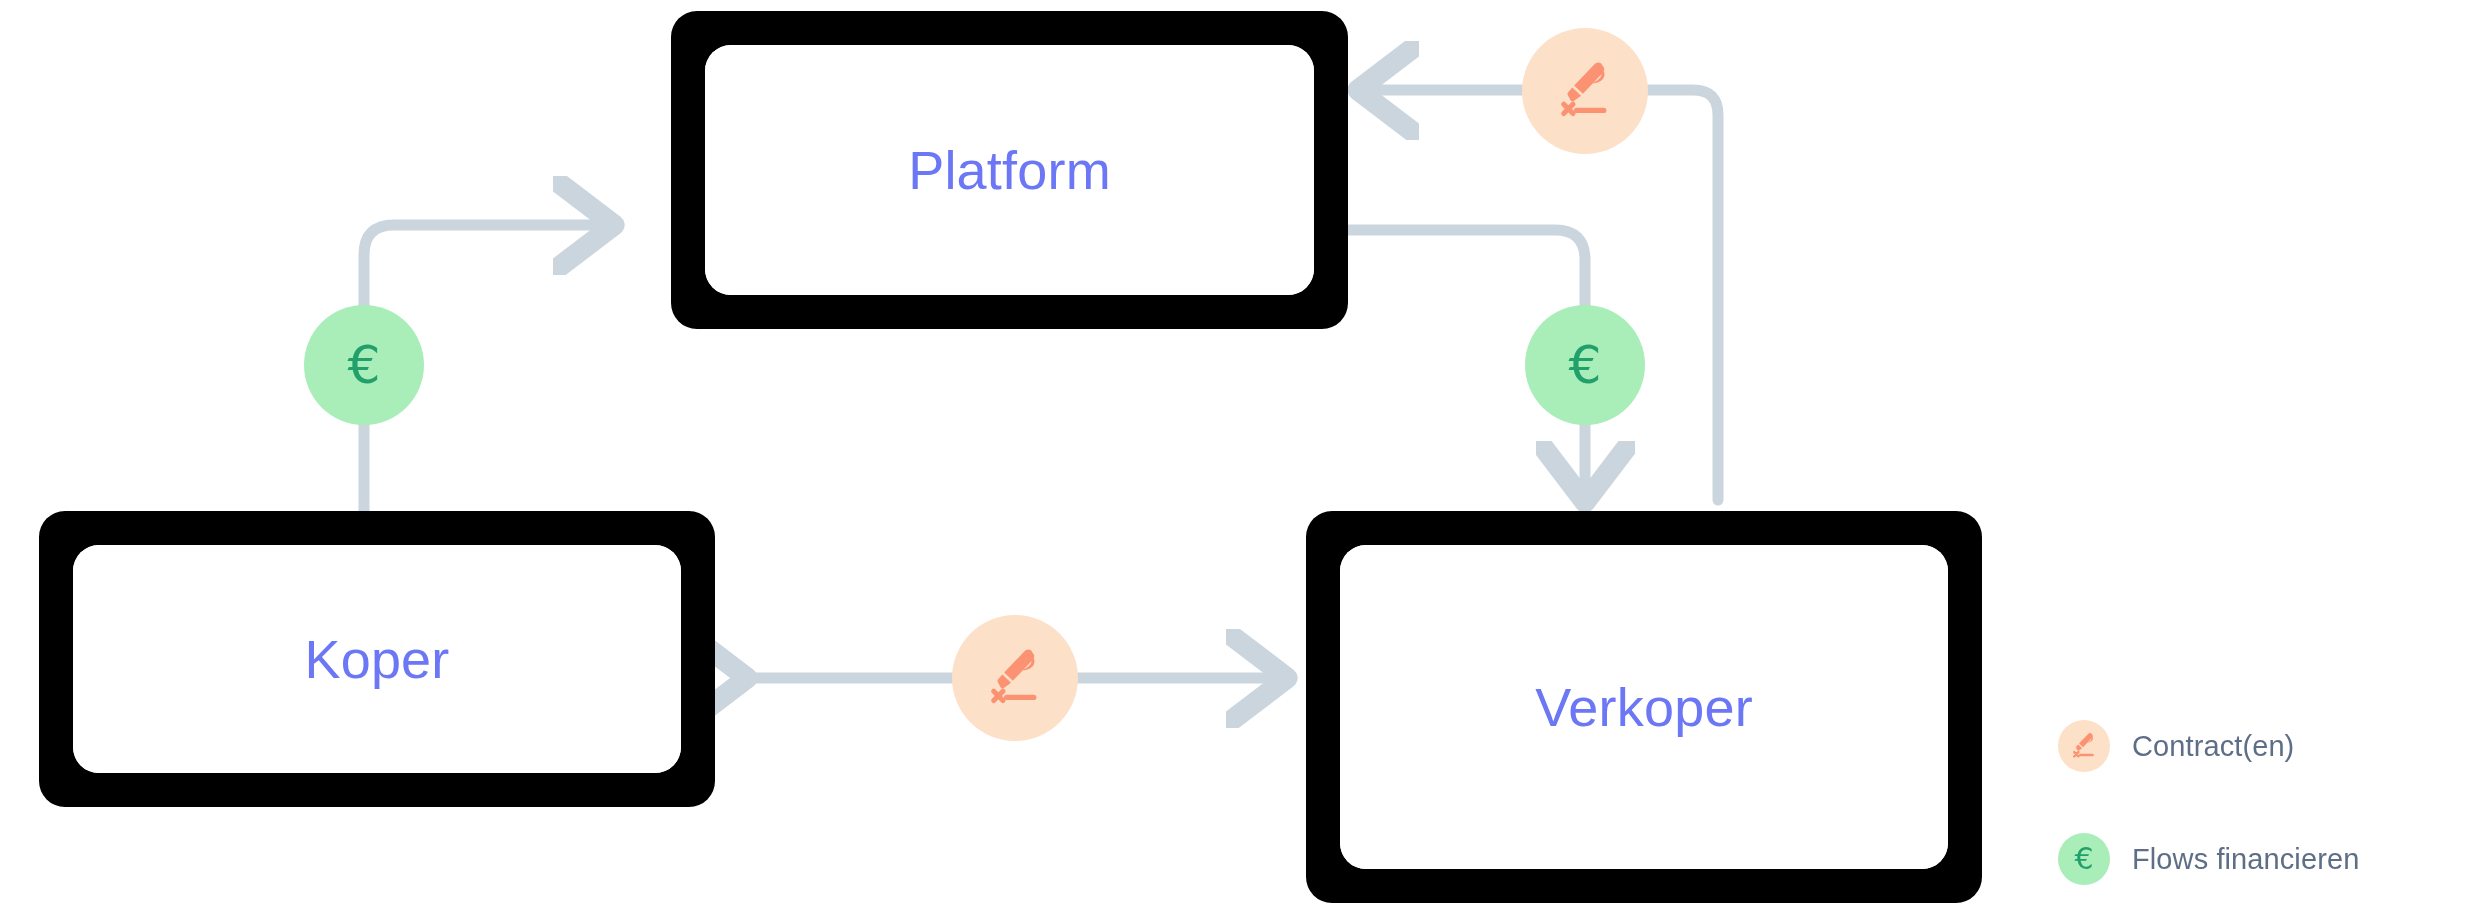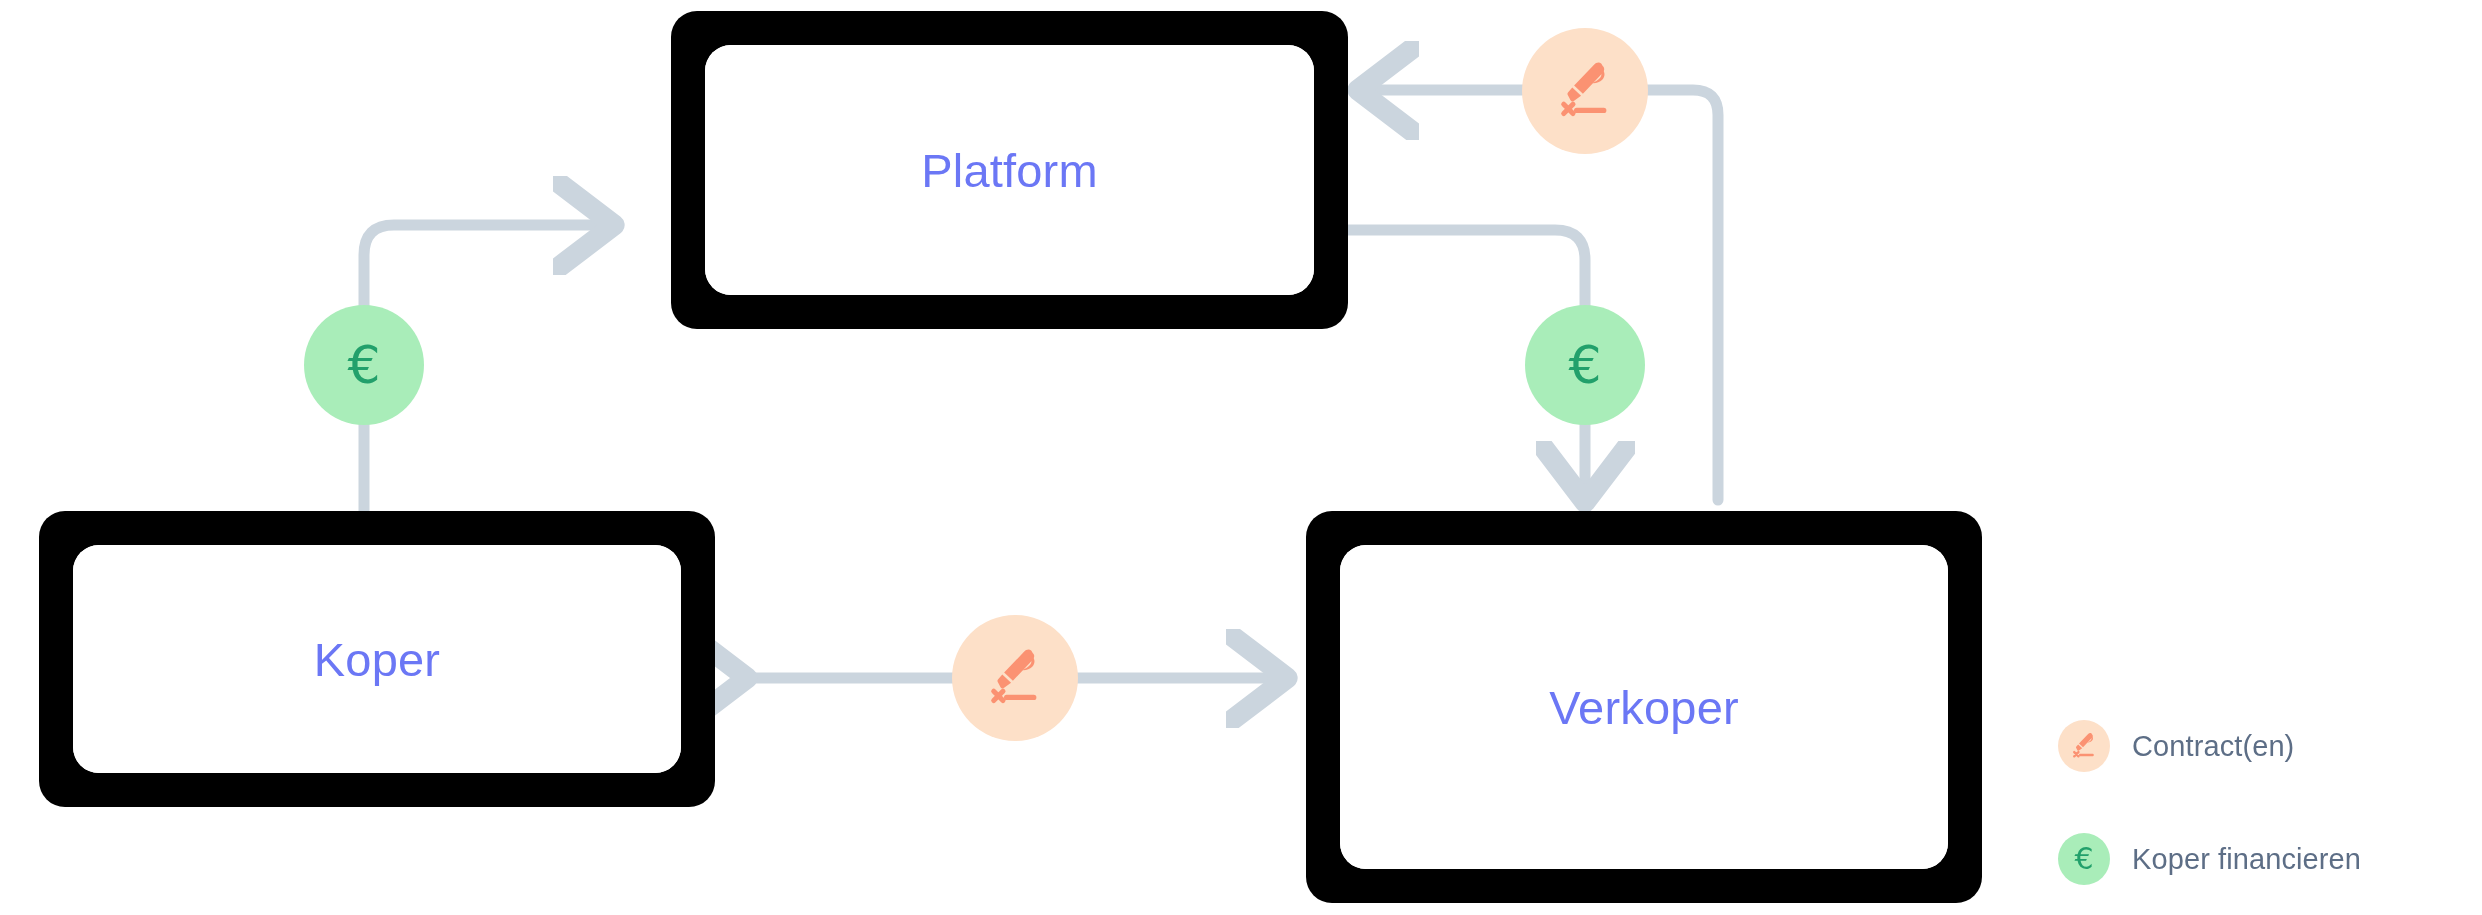--- a/index.html
+++ b/index.html
@@ -7,21 +7,21 @@
   body{width:2482px;height:915px;font-family:"Liberation Sans",sans-serif;}
   #stage{position:relative;width:2482px;height:915px;overflow:hidden;background:#fff;}
 
   
   .node{position:absolute;background:#ffffff;border-radius:26px;
         box-shadow:34px 34px 0 0 #000000, -34px -34px 0 0 #000000,
                    34px -34px 0 0 #000000, -34px 34px 0 0 #000000;
         z-index:3;}
   .node-inner{position:absolute;inset:0;background:#ffffff;border-radius:26px;
         display:flex;align-items:center;justify-content:center;z-index:4;}
-  .node-label{font-size:47px;font-weight:400;color:#6B77F5;letter-spacing:.2px;
+  .node-label{font-size:54px;font-weight:400;color:#6B77F5;letter-spacing:.2px;
         font-family:"Liberation Sans",sans-serif;line-height:1;white-space:nowrap;}
 
   
   #edges{position:absolute;left:0;top:0;width:2482px;height:915px;z-index:2;}
 
   
   .badge{position:absolute;border-radius:50%;display:flex;align-items:center;
          justify-content:center;z-index:6;}
   .badge.contract{background:#FDE0C8;}
   .badge.euro{background:#A9EDB9;}
@@ -135,18 +135,18 @@
           <path d="M13.6 43.4 l8.0 8.0 M21.6 43.4 l-8.0 8.0" stroke="#FB9272" stroke-width="4.4" stroke-linecap="round"></path>
         </svg>
       </span>
       <span class="legend-text">Contract(en)</span>
     </div>
 
     <div class="legend-row" style="left:0;top:113px;">
       <span class="legend-dot euro" style="width:52px;height:52px;">
         <span class="euro-glyph">€</span>
       </span>
-      <span class="legend-text">Koper financieren</span>
+      <span class="legend-text">Flows financieren</span>
     </div>
 
   </div>
 
 </div>
 
 </body></html>

